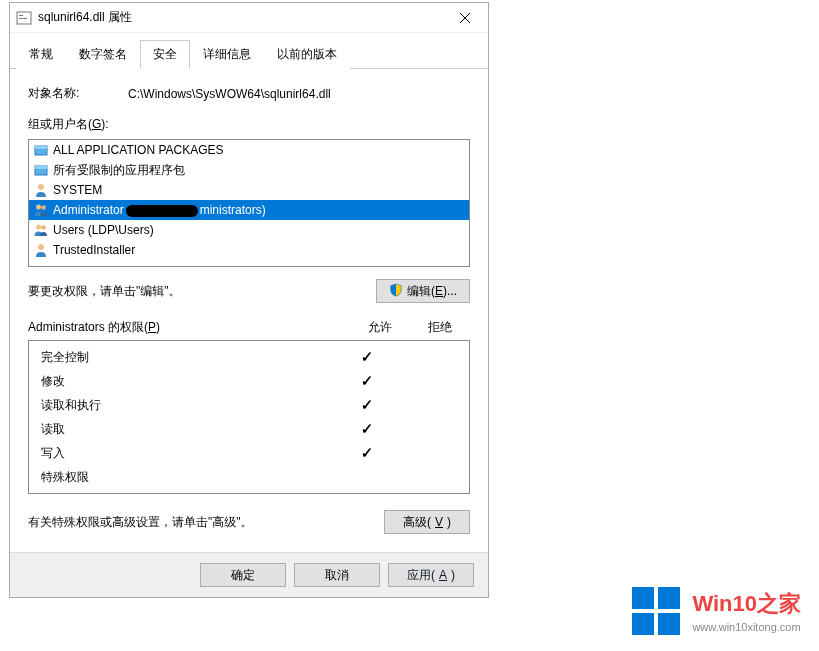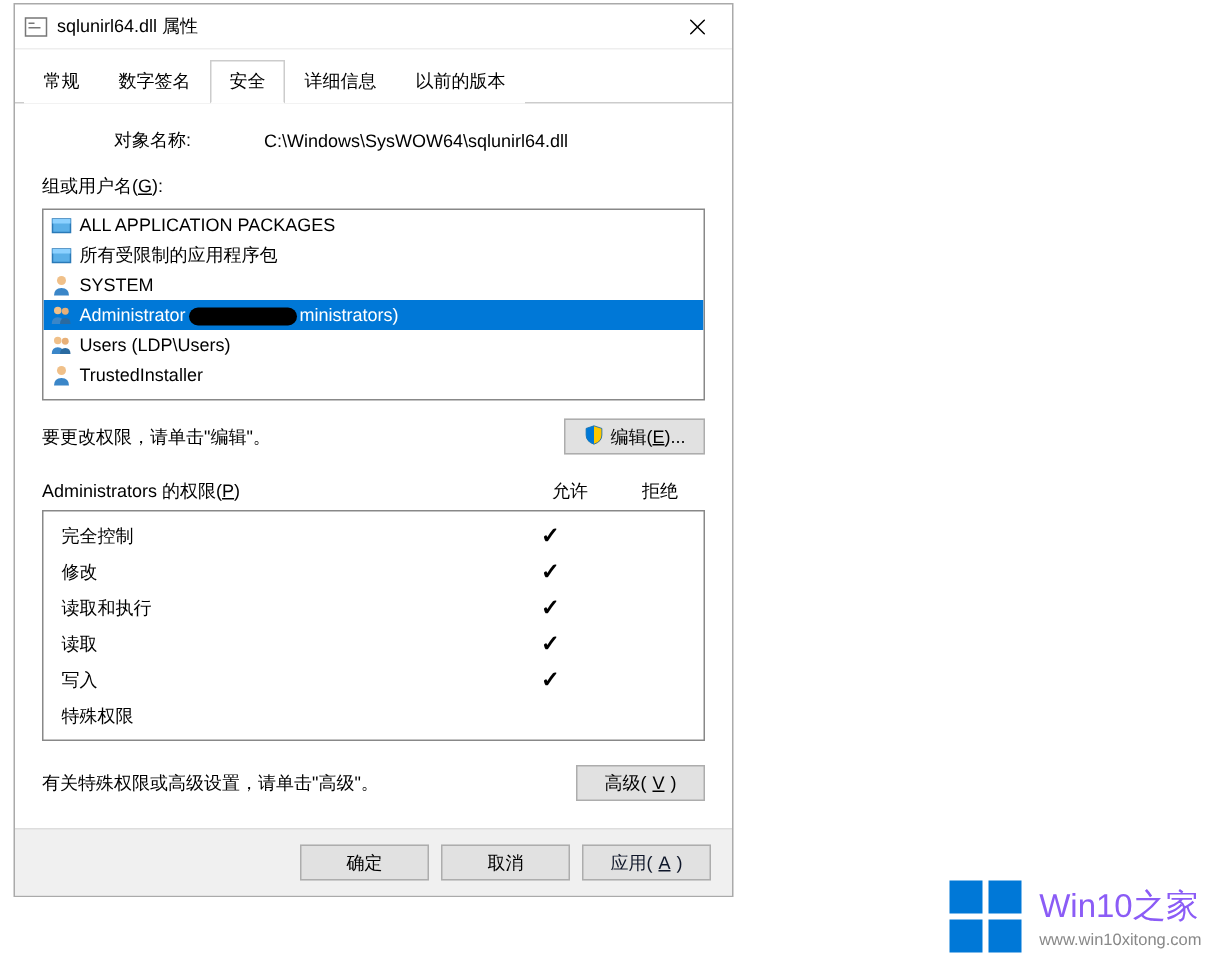--- a/index.html
+++ b/index.html
@@ -58,21 +58,21 @@
     }
     .tab.active {
       border-color: #ccc;
       border-bottom: 1px solid #fff;
       z-index: 2;
     }
     .content {
       padding: 16px 18px 8px 18px;
     }
     .row { display: flex; align-items: center; margin-bottom: 14px; }
-    .row .label { width: 100px; margin-left: 48px; }
+    .row .label { width: 100px; }
     .row .value { flex: 1; }
     .group-label { margin-bottom: 6px; }
     .listbox {
       border: 1px solid #888;
       height: 128px;
       overflow-y: scroll;
       background: #fff;
     }
     .list-item {
       display: flex;
@@ -165,21 +165,21 @@
     }
     .win-logo {
       width: 48px; height: 48px;
       display: grid;
       grid-template-columns: 22px 22px;
       grid-template-rows: 22px 22px;
       gap: 4px;
       transform: skewX(-0.0001deg);
     }
     .win-logo div { background: #0078d7; }
-    .logo-text .big { font-size: 22px; font-weight: 400; color: #8b5cf6; }
+    .logo-text .big { font-size: 22px; font-weight: 700; color: #ef4444; }
     .logo-text .small { font-size: 11px; color: #888; margin-top:2px; }
     ::-webkit-scrollbar { width: 17px; }
     ::-webkit-scrollbar-track { background: #f0f0f0; }
     ::-webkit-scrollbar-thumb { background: #c2c2c2; }
     .underline { text-decoration: underline; }
   </style>
 </head>
 <body>
 
 <div class="dialog">

